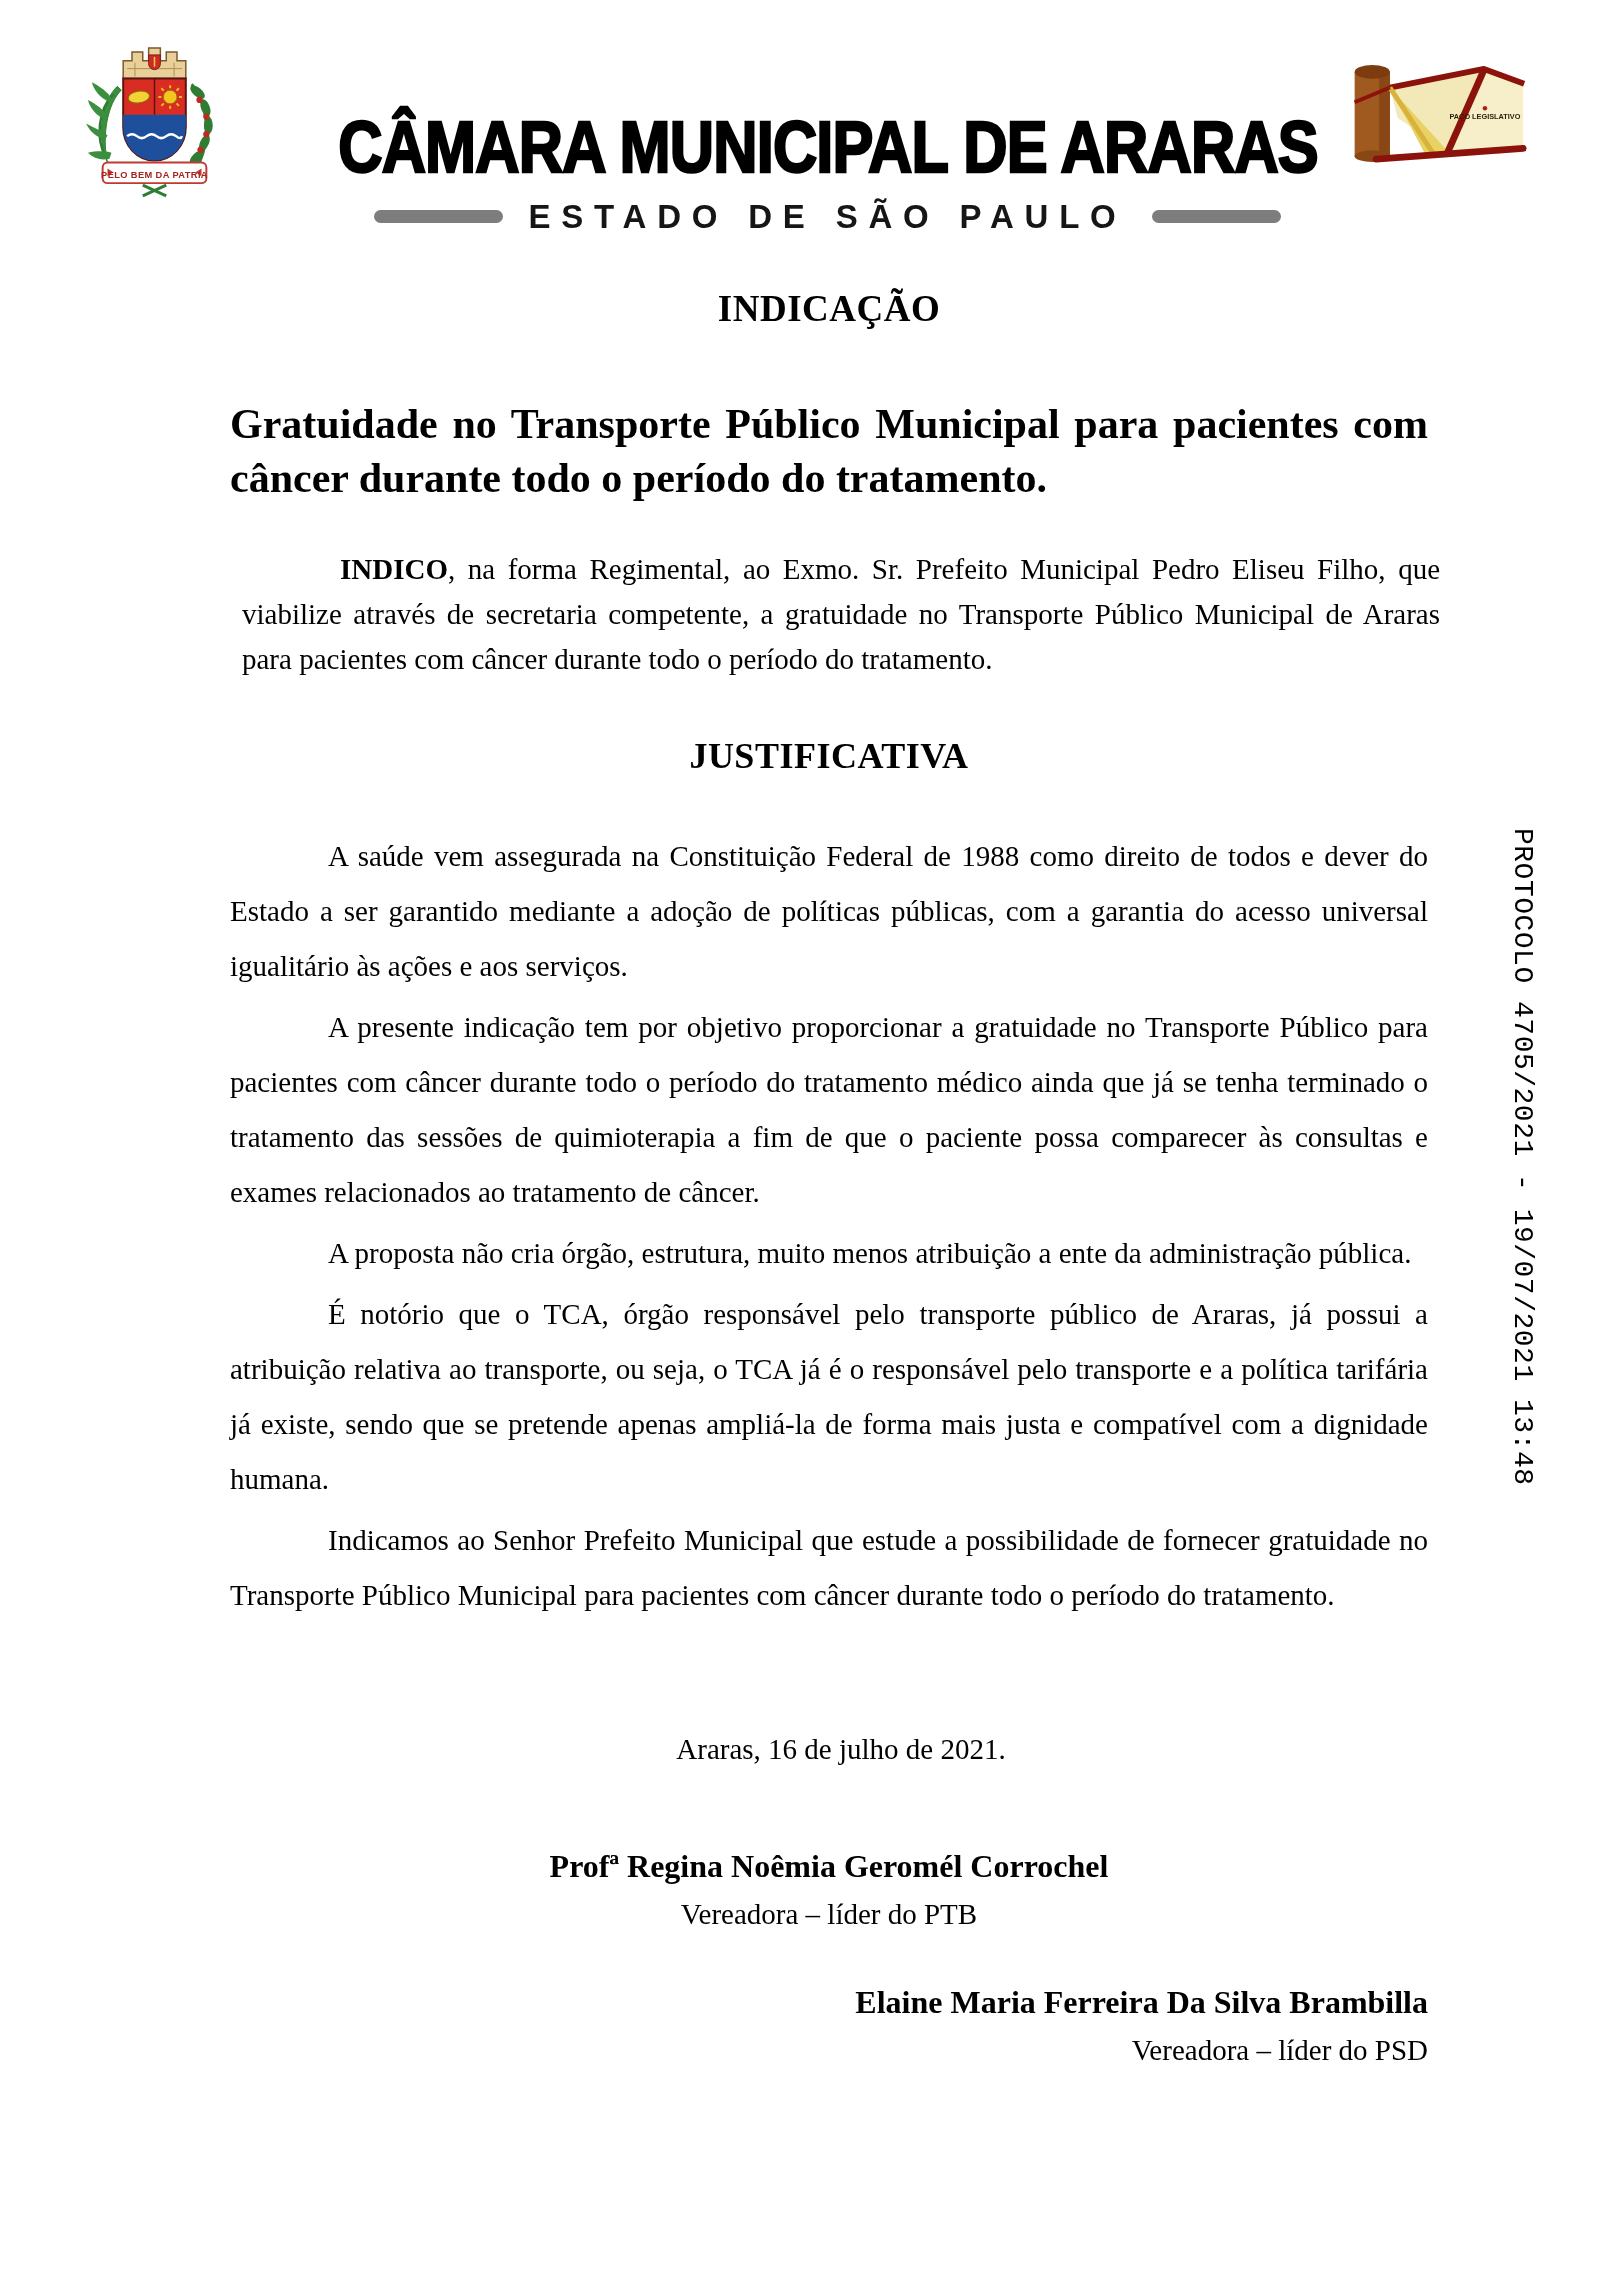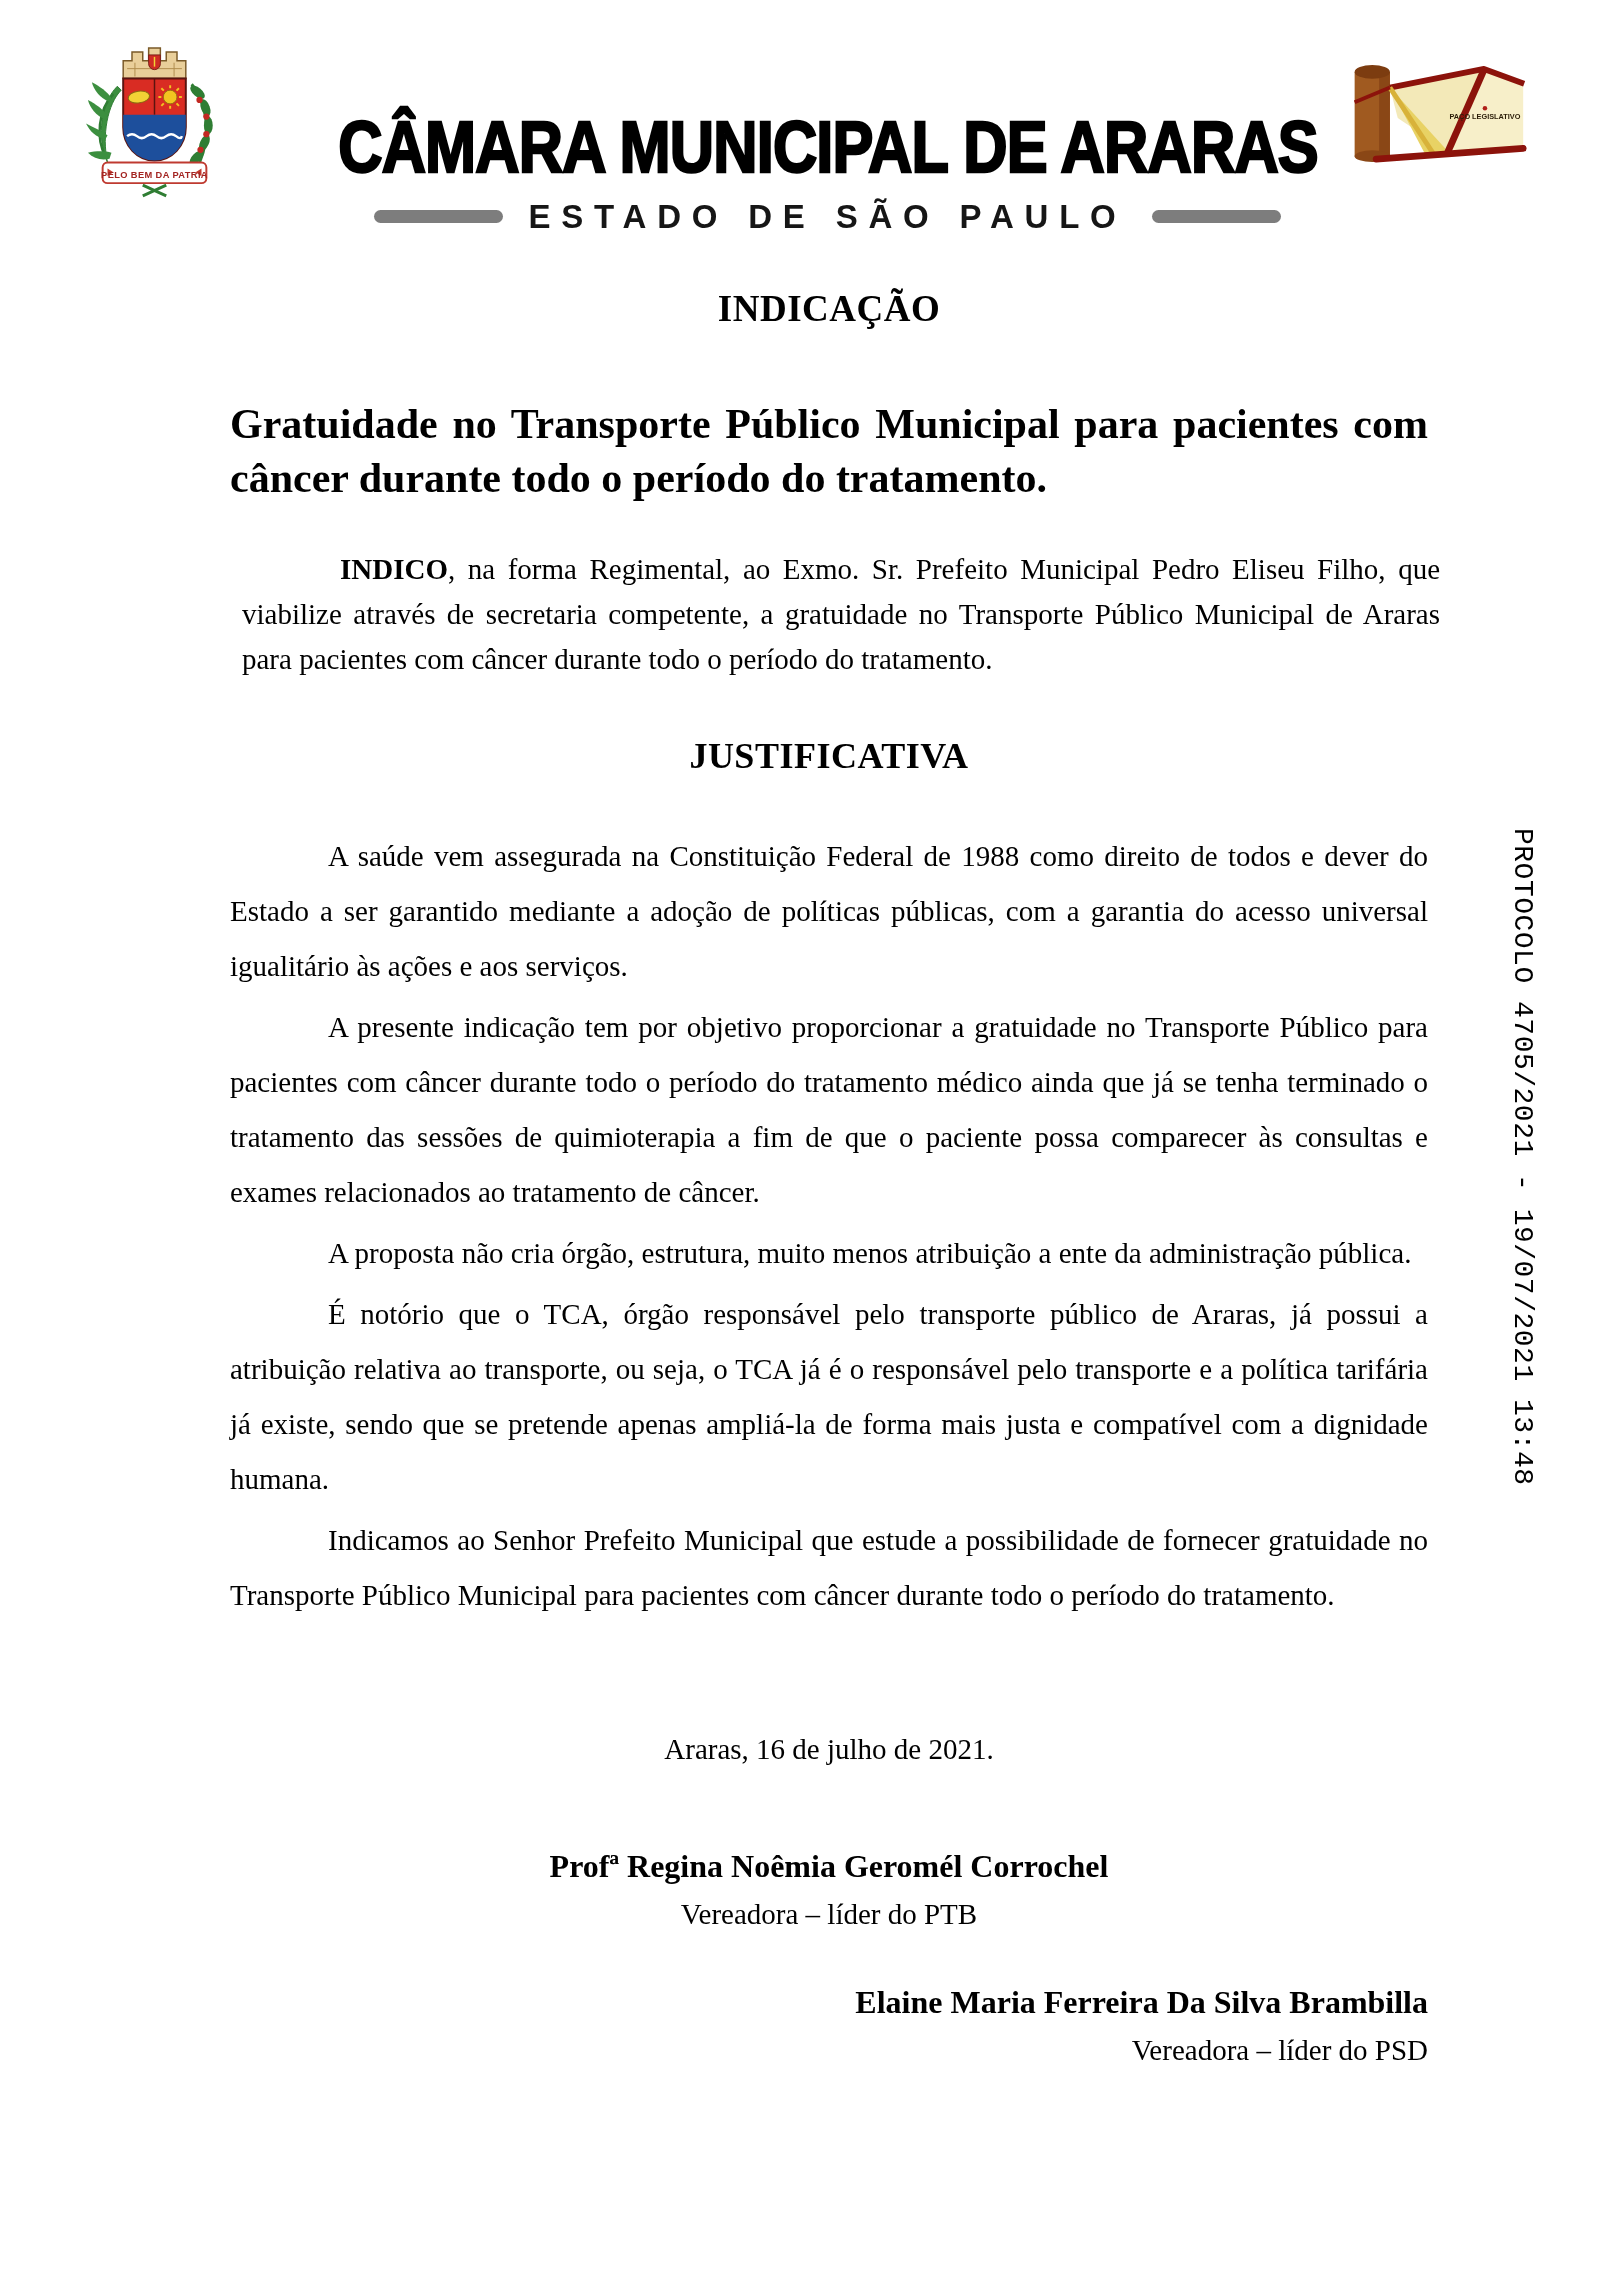--- a/index.html
+++ b/index.html
@@ -60,21 +60,21 @@
     position:absolute; top:735px; left:230px; width:1198px;
     text-align:center; font-weight:bold; font-size:36px; letter-spacing:0.5px;
   }
   .just-body {
     position:absolute; top:829px; left:230px; width:1198px;
     font-size:29px; line-height:55px;
     text-align:justify;
   }
   .just-body p { text-indent:98px; margin-bottom:5.9px; }
   .date-line {
-    position:absolute; top:1733px; left:230px; width:1198px;
+    position:absolute; top:1733px; left:242px; width:1198px;
     text-align:center; font-size:29px;
   }
   .sig { position:absolute; left:230px; width:1198px; text-align:center; }
   .sig-1 { top:1845px; }
   .sig-2 { top:1981px;text-align:right; }
   .sig-name { font-weight:bold; font-size:32px; line-height:43px; }
   .sig-role { font-size:29px; line-height:43px; margin-top:4.9px; }
 
   
   .protocol {

